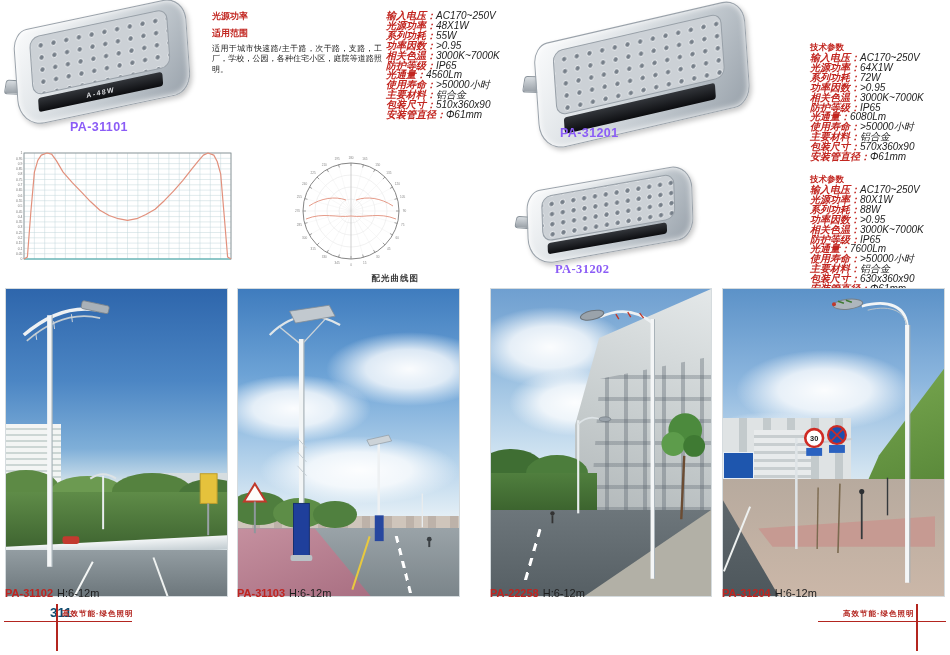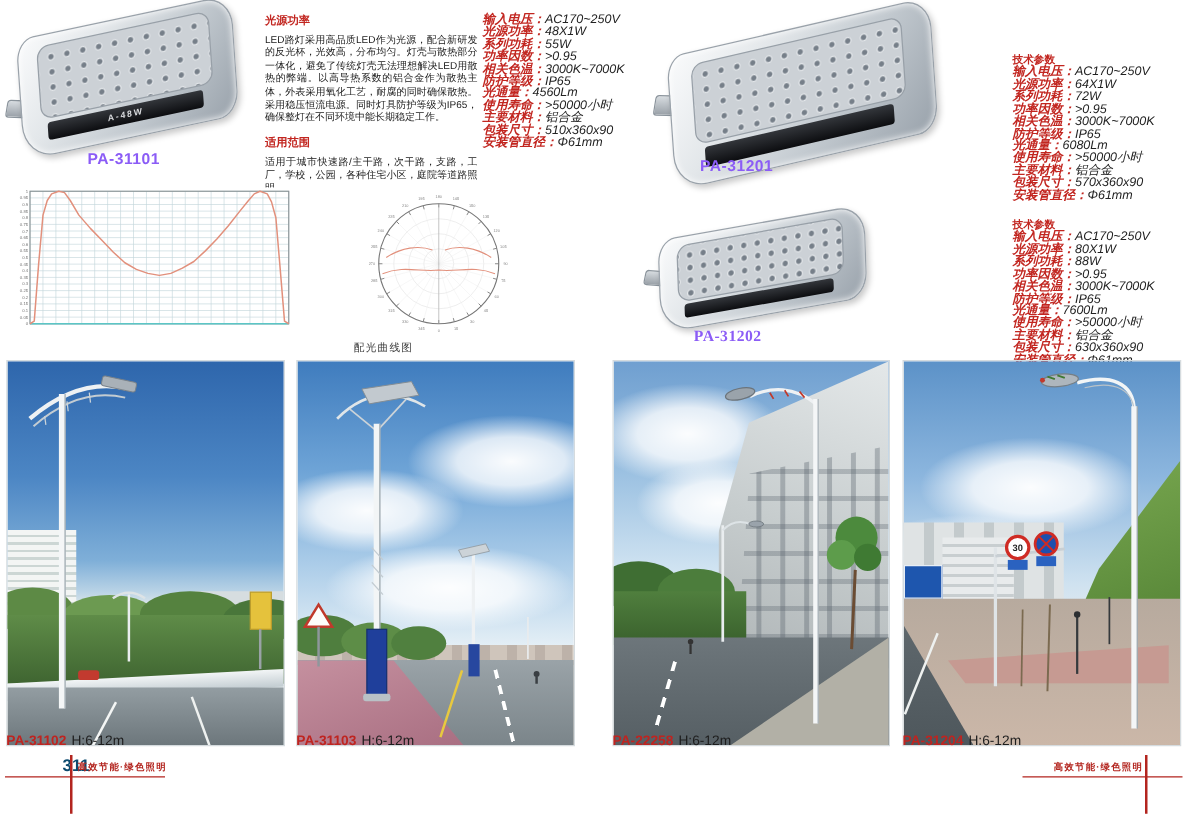--- a/index.html
+++ b/index.html
@@ -31,21 +31,21 @@
 
   
   .spec-col{position:absolute;white-space:nowrap;}
   .spec-header{color:#c22620;font-weight:bold;font-size:8.5px;line-height:10px;margin-bottom:1px;}
   .spec-row{font-size:10px;line-height:9.9px;font-style:italic;}
   .spec-row .lb{color:#c22620;font-weight:bold;}
   .spec-row .vl{color:#222;}
 
   
   .chart-frame{position:absolute;background:#fff;}
-  .polar-caption{position:absolute;font-size:8.5px;font-weight:normal;color:#3a3a3a;text-align:left;letter-spacing:1px;}
+  .polar-caption{position:absolute;font-size:8.5px;font-weight:bold;color:#3a3a3a;text-align:right;letter-spacing:1px;}
 
   
   .photo{position:absolute;top:288px;height:309px;overflow:hidden;border:1px solid #d5dbde;box-sizing:border-box;}
   .layer{position:absolute;}
   .cloud{position:absolute;background:radial-gradient(closest-side,rgba(255,255,255,.97),rgba(255,255,255,.78) 52%,rgba(255,255,255,0));border-radius:50%;}
   .blob{position:absolute;border-radius:50%;}
   .ph-svg{position:absolute;left:0;top:0;width:100%;height:100%;}
 
   .photo-cap{position:absolute;top:587px;font-size:11px;white-space:nowrap;}
   .photo-cap .cap-model{color:#bf2420;font-weight:bold;}
@@ -69,21 +69,20 @@
       <div class="fix-panel"></div>
       <div class="fix-band">
           <span>A-48W</span>
         </div>
     </div>
   </div>
   <div class="model-label" style="left:70px;top:120px;width:120px;">PA-31101</div>
 
   <div class="desc" style="left:212px;top:10px;width:170px;">
     <div class="sec-title">光源功率</div>
-    <p>LED路灯采用高品质LED作为光源，配合新研发的反光杯，光效高，分布均匀。灯壳与散热部分一体化，避免了传统灯壳无法理想解决LED用散热的弊端。以高导热系数的铝合金作为散热主体，外表采用氧化工艺，耐腐的同时确保散热。采用稳压恒流电源。同时灯具防护等级为IP65，确保整灯在不同环境中能长期稳定工作。</p>
     <div class="sec-title">适用范围</div>
     <p>适用于城市快速路/主干路，次干路，支路，工厂，学校，公园，各种住宅小区，庭院等道路照明。</p>
   </div>
 
   <div class="spec-col" style="left:386px;top:11px;width:134px;">
       <div class="spec-row"><span class="lb">输入电压：</span><span class="vl">AC170~250V</span></div>
       <div class="spec-row"><span class="lb">光源功率：</span><span class="vl">48X1W</span></div>
       <div class="spec-row"><span class="lb">系列功耗：</span><span class="vl">55W</span></div>
       <div class="spec-row"><span class="lb">功率因数：</span><span class="vl">&gt;0.95</span></div>
       <div class="spec-row"><span class="lb">相关色温：</span><span class="vl">3000K~7000K</span></div>

